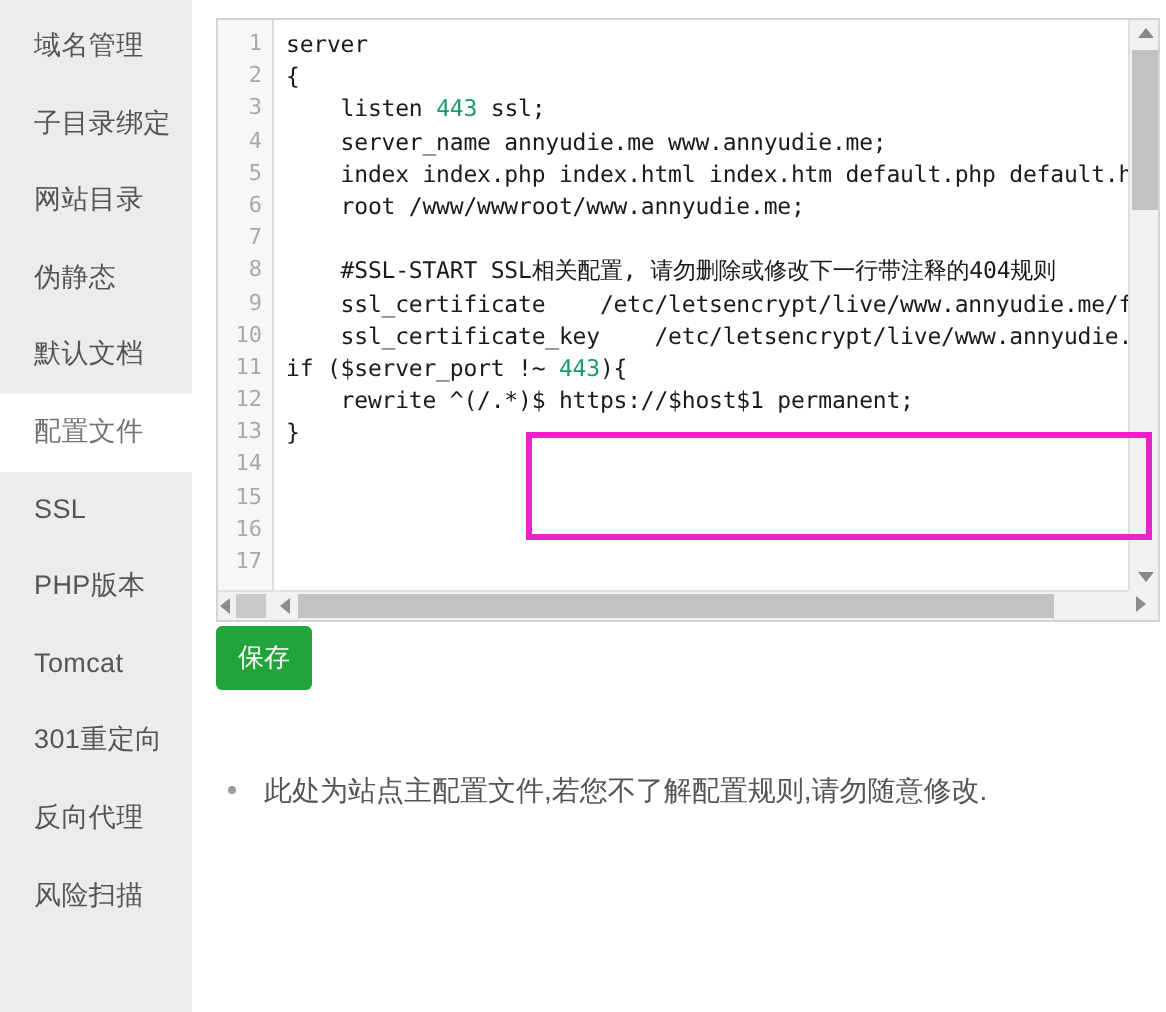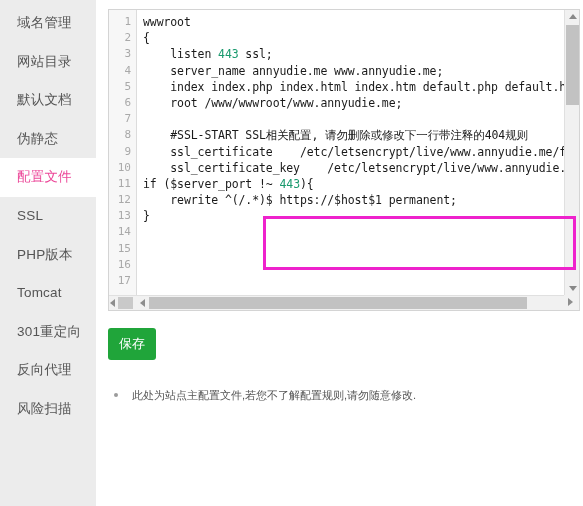--- a/index.html
+++ b/index.html
@@ -30,21 +30,21 @@
     height: 38.6px;
     line-height: 38.6px;
     padding-left: 17px;
     font-size: 13.5px;
     color: #555555;
     white-space: nowrap;
     letter-spacing: 0.2px;
   }
   .side-item.active {
     background: #ffffff;
-    color: #ec4899;
+    color: #737373;
   }
 
   
   #content {
     flex: 1 1 auto;
     height: 506px;
     background: #ffffff;
     position: relative;
   }
 
@@ -194,21 +194,21 @@
     right: 0; bottom: 0;
     width: 15px; height: 15px;
     background: #f1f1f1;
   }
   #corner .arr-right { left: 4px; top: 3px; }
 
   
   #save-btn {
     position: absolute;
     left: 12px;
-    top: 328px;
+    top: 313px;
     width: 48px;
     height: 32px;
     background: #20a53a;
     color: #ffffff;
     border: none;
     border-radius: 3px;
     font-size: 13px;
     font-family: "Liberation Sans", sans-serif;
     cursor: pointer;
     padding: 0;
@@ -219,44 +219,45 @@
     position: absolute;
     left: 12px;
     top: 385px;
     margin: 0;
     padding: 0;
     list-style: none;
   }
   #note-list li {
     position: relative;
     padding-left: 24px;
-    font-size: 11px;
+    font-size: 14px;
     color: #555555;
     line-height: 20px;
     white-space: nowrap;
   }
   .bullet {
     position: absolute;
     left: 6px;
     top: 8px;
     width: 4px; height: 4px;
     background: #9b9b9b;
     border-radius: 50%;
   }
 </style>
 </head>
 <body>
 
 <div id="app">
 
   <nav id="sidebar">
       <div class="side-item">域名管理</div>
+      <div class="side-item">子目录绑定</div>
       <div class="side-item">网站目录</div>
+      <div class="side-item">伪静态</div>
       <div class="side-item">默认文档</div>
-      <div class="side-item">伪静态</div>
       <div class="side-item active">配置文件</div>
       <div class="side-item">SSL</div>
       <div class="side-item">PHP版本</div>
       <div class="side-item">Tomcat</div>
       <div class="side-item">301重定向</div>
       <div class="side-item">反向代理</div>
       <div class="side-item">风险扫描</div>
     </nav>
 
   <section id="content">
@@ -277,21 +278,21 @@
             <div class="ln">10</div>
             <div class="ln">11</div>
             <div class="ln">12</div>
             <div class="ln">13</div>
             <div class="ln">14</div>
             <div class="ln">15</div>
             <div class="ln">16</div>
             <div class="ln">17</div>
           </div>
         <div id="code-area">
-            <div class="cl">wwwroot</div>
+            <div class="cl">server</div>
             <div class="cl">{</div>
             <div class="cl">    listen <span style="color: rgb(26, 154, 110);">443</span> ssl;</div>
             <div class="cl">    server_name annyudie.me www.annyudie.me;</div>
             <div class="cl">    index index.php index.html index.htm default.php default.htm defau</div>
             <div class="cl">    root /www/wwwroot/www.annyudie.me;</div>
             <div class="cl"></div>
             <div class="cl">    #SSL-START SSL相关配置, 请勿删除或修改下一行带注释的404规则</div>
             <div class="cl">    ssl_certificate    /etc/letsencrypt/live/www.annyudie.me/fullchain</div>
             <div class="cl">    ssl_certificate_key    /etc/letsencrypt/live/www.annyudie.me/privk</div>
             <div class="cl">if ($server_port !~ <span style="color: rgb(26, 154, 110);">443</span>){</div>

